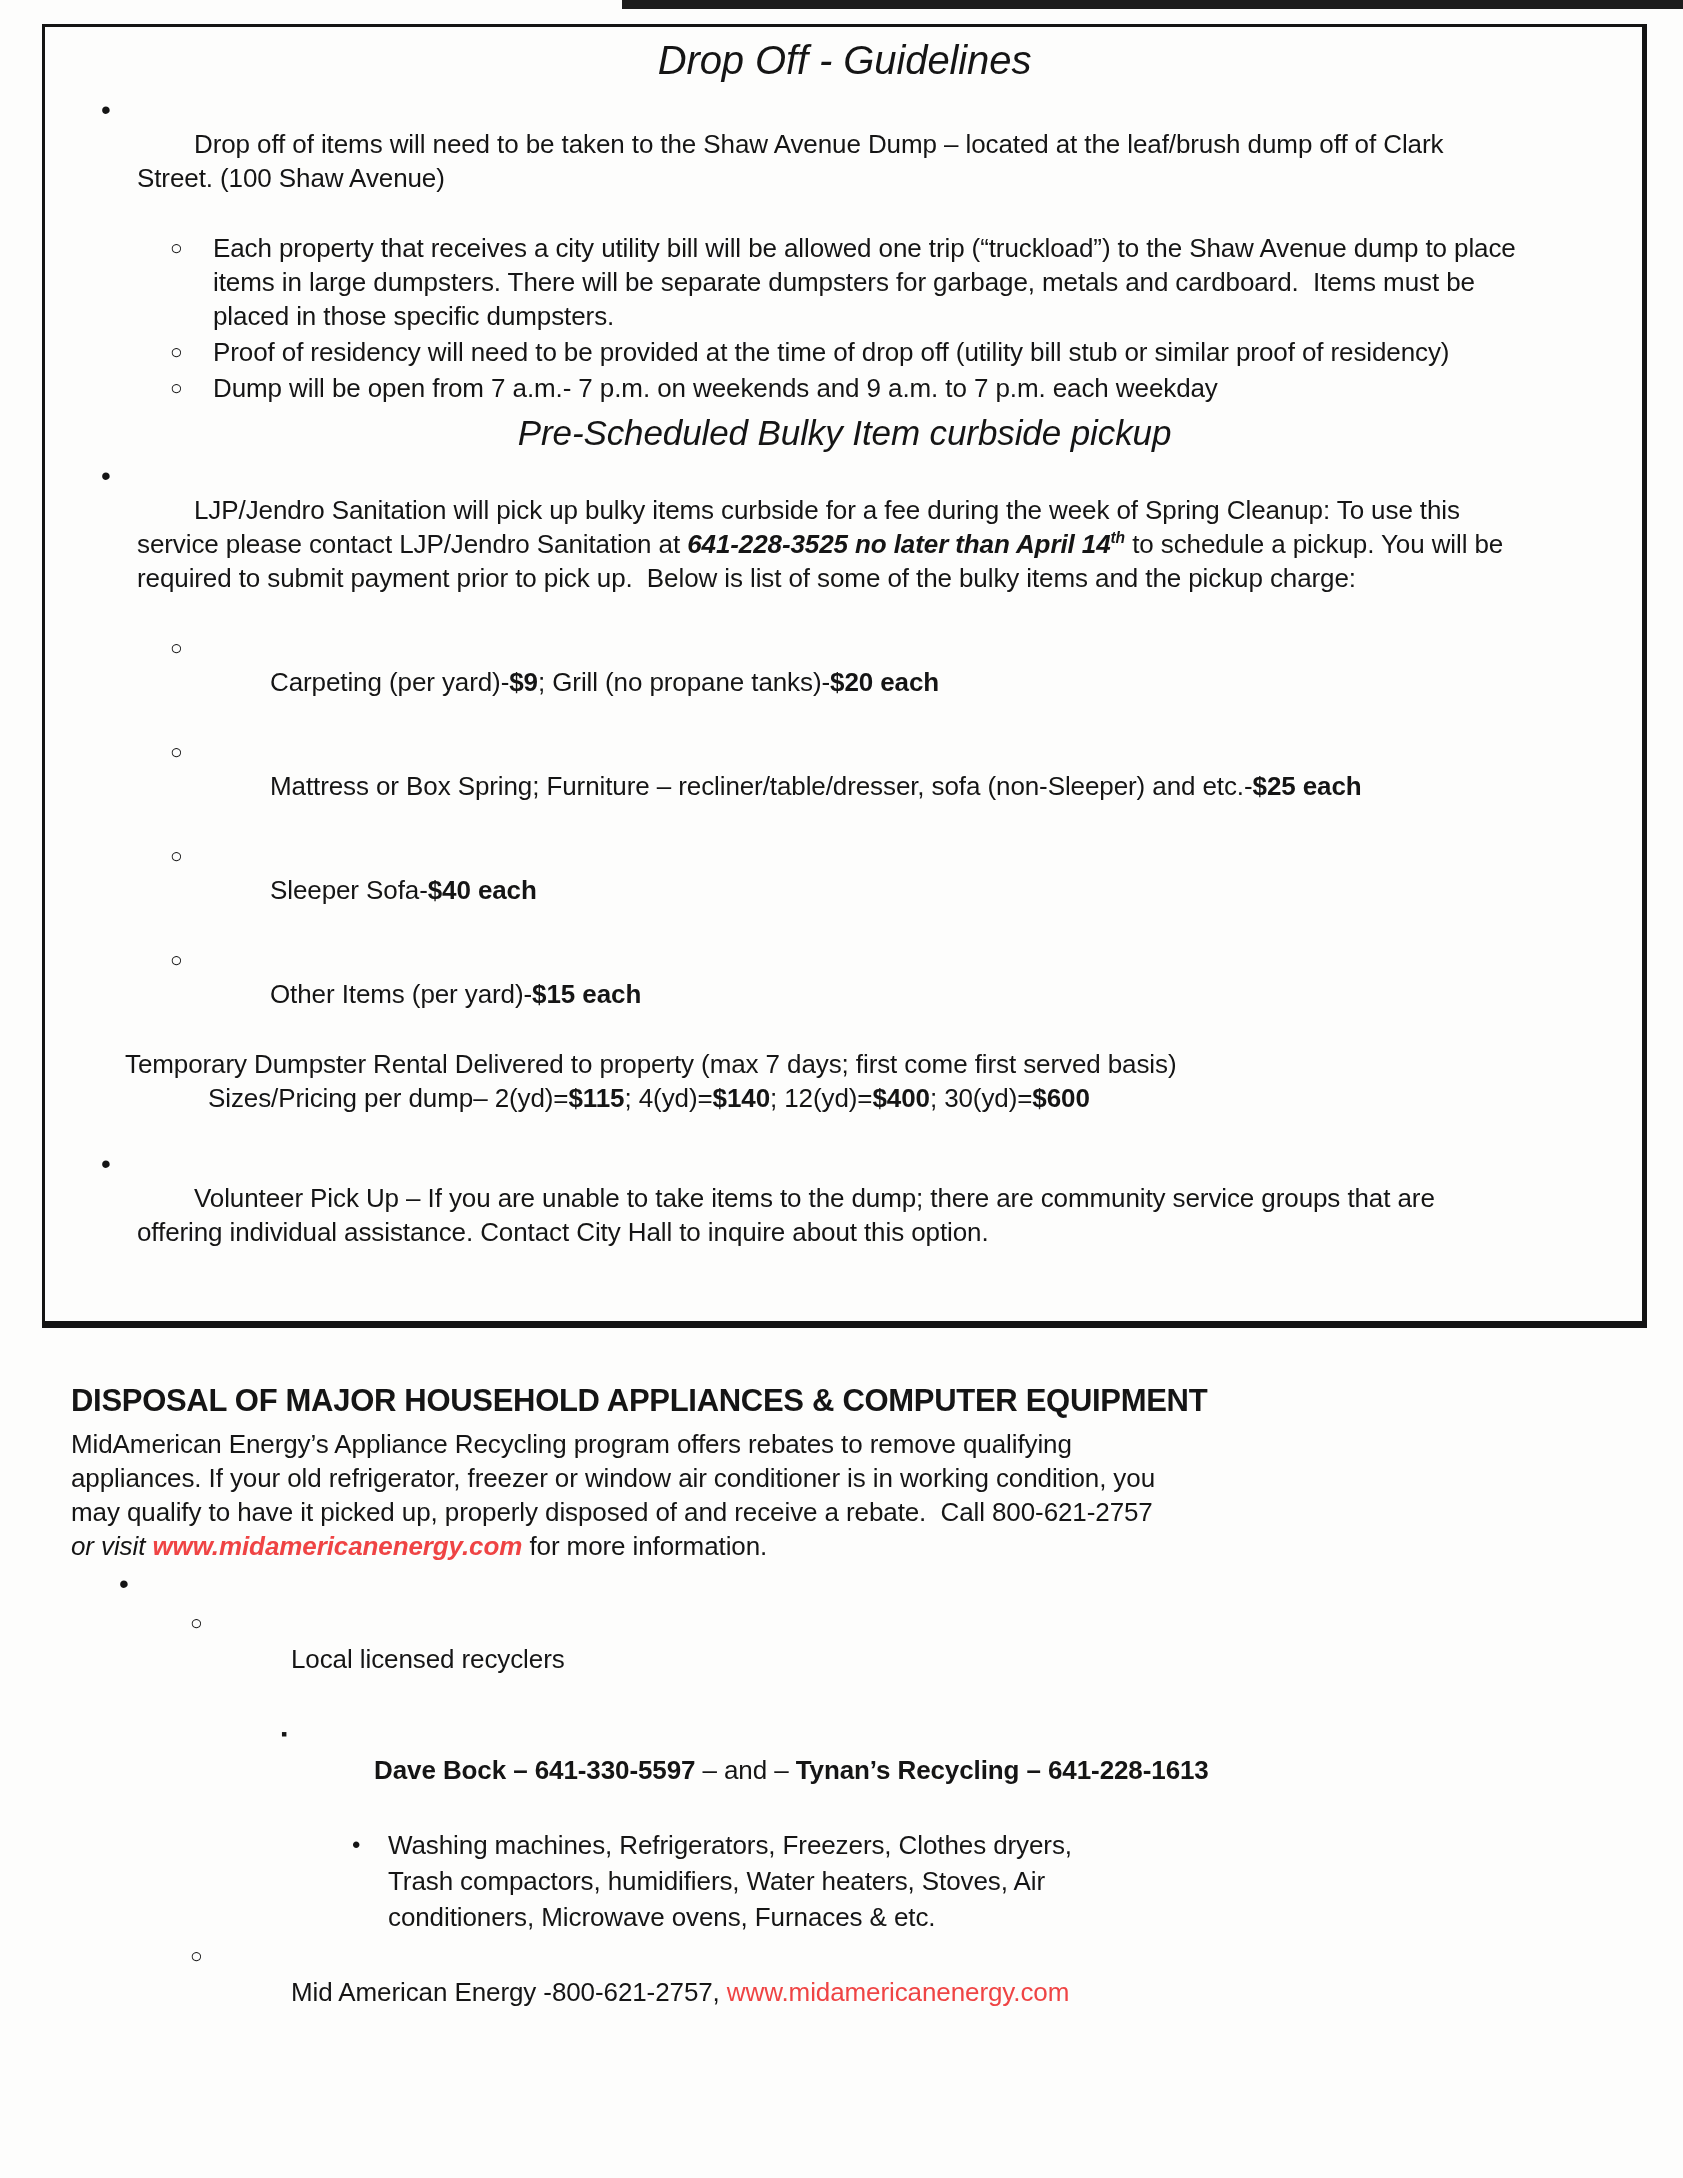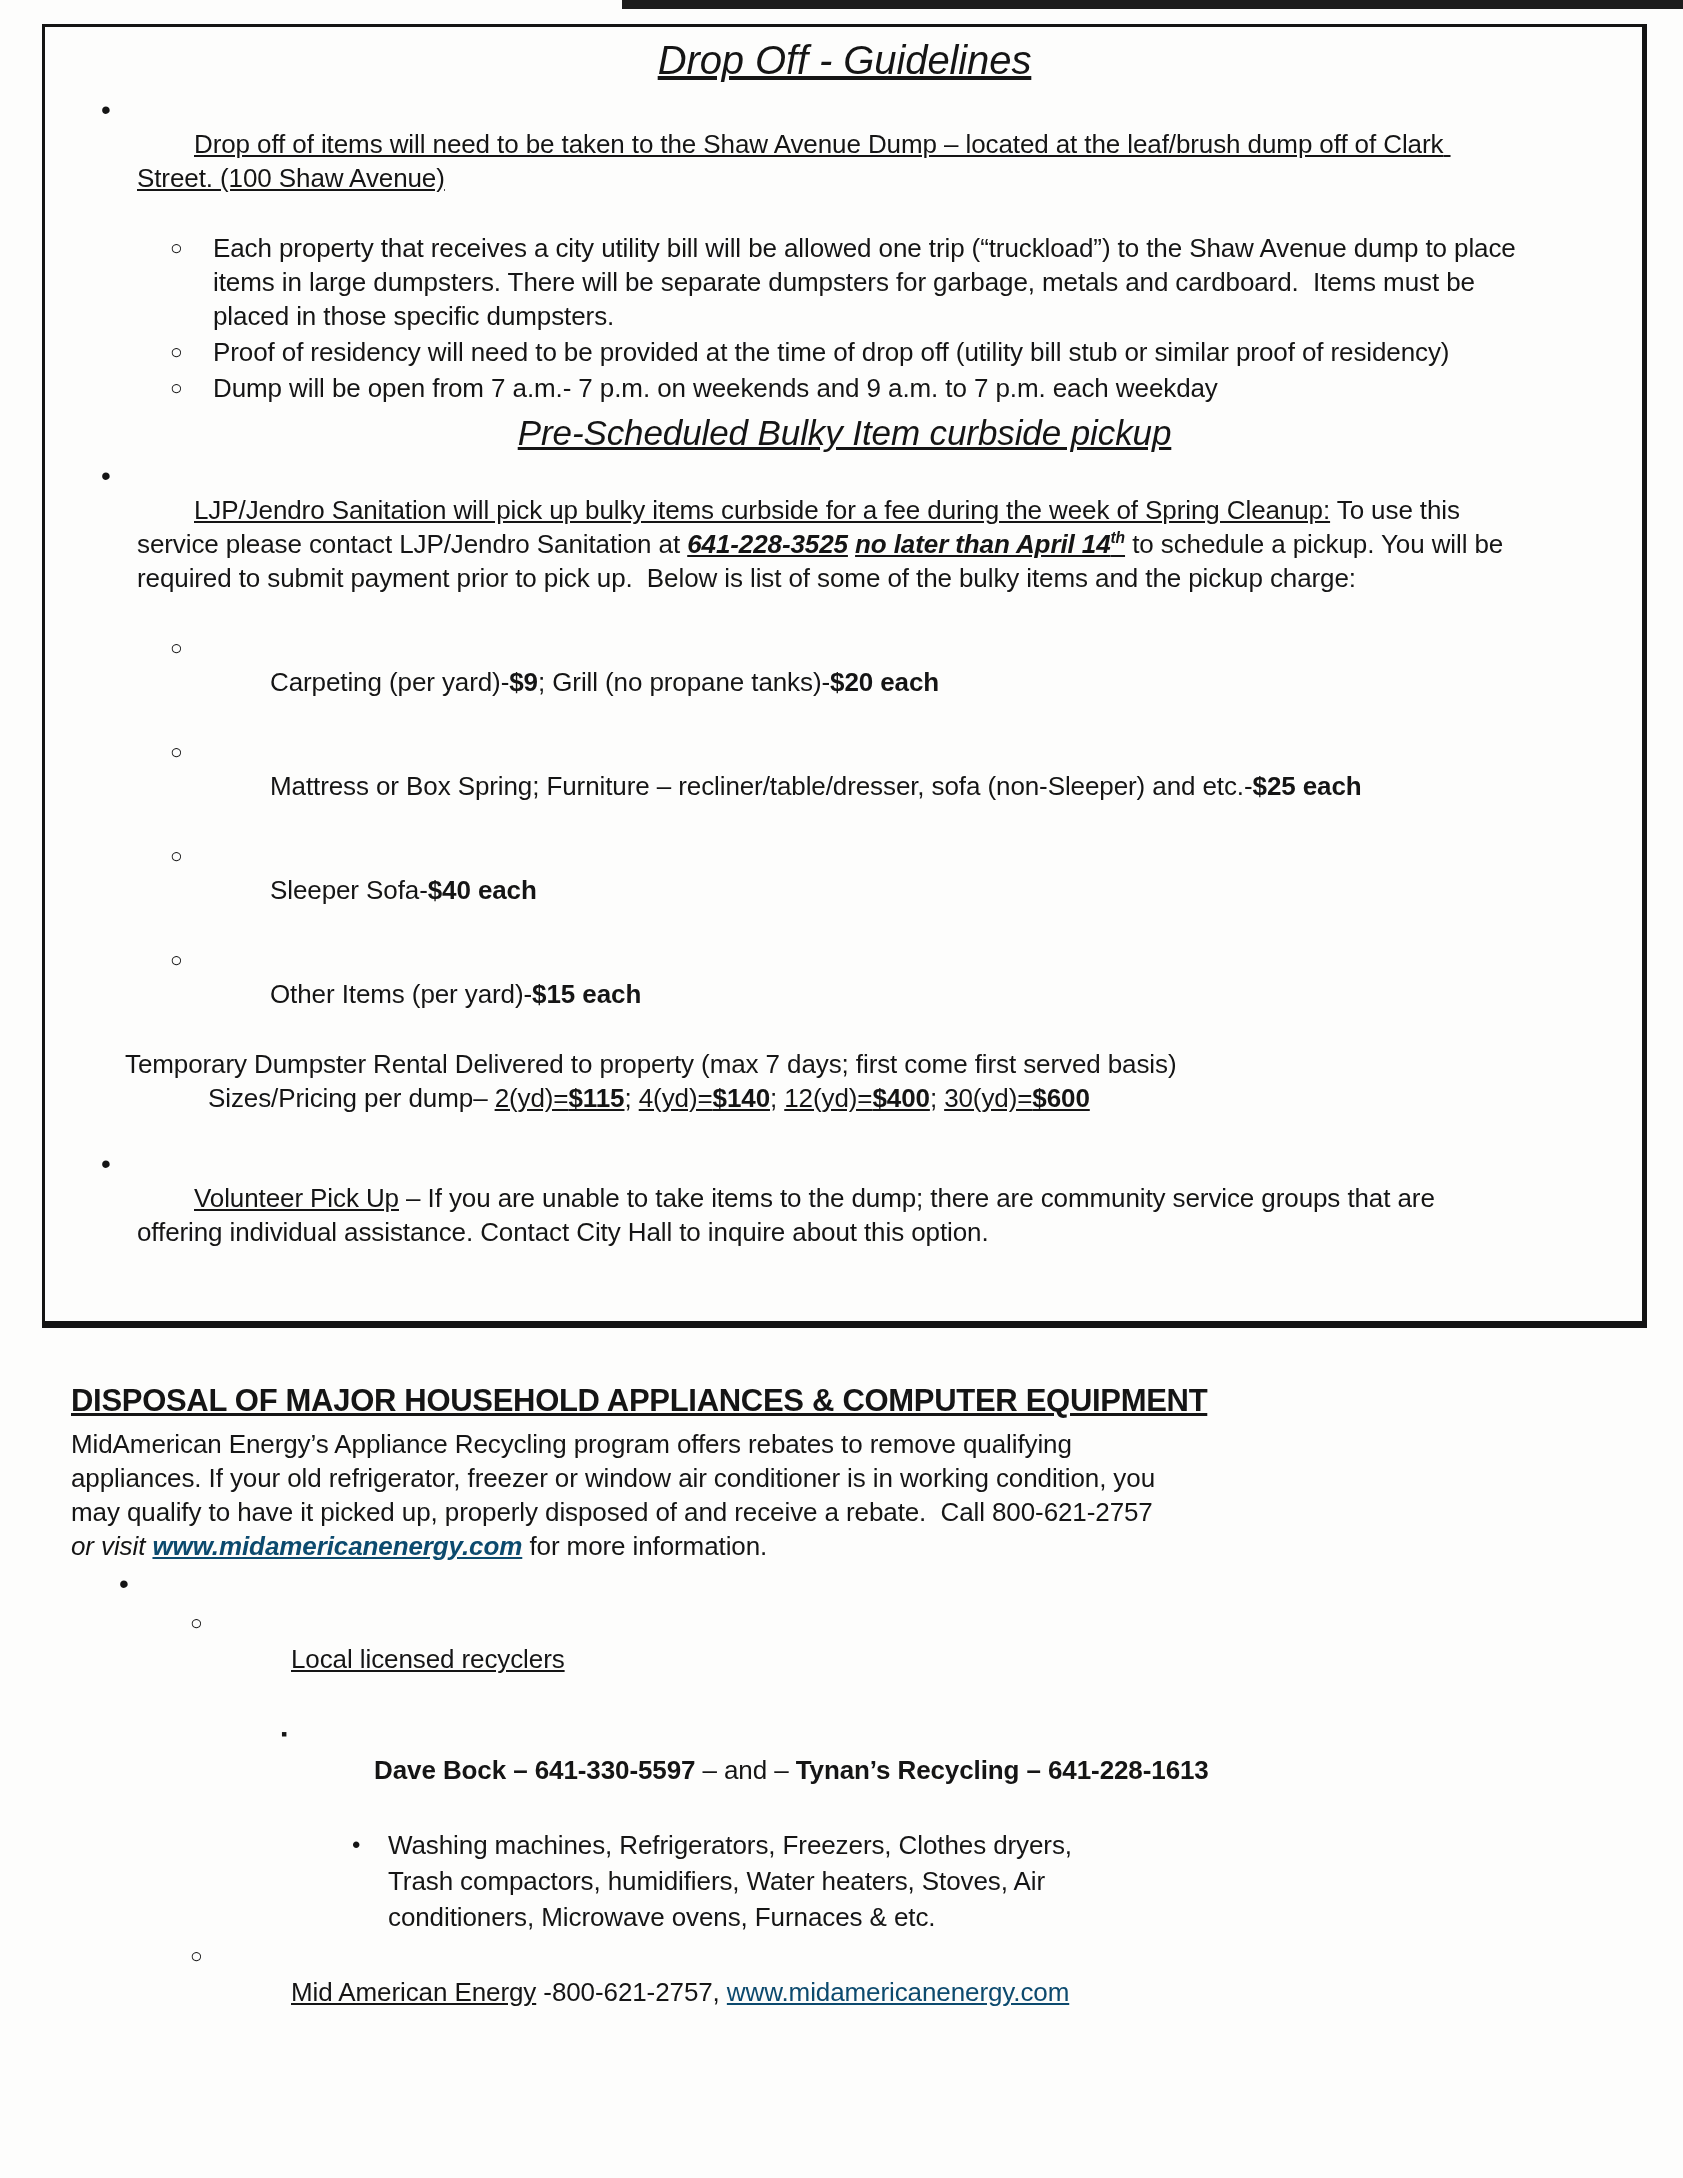--- a/index.html
+++ b/index.html
@@ -16,24 +16,24 @@
     position: relative;
     width: 1683px; height: 2178px;
     background: #fdfdfc;
     overflow: hidden;
   }
   .artifact-top {
     position: absolute; top: 0; left: 622px;
     width: 1061px; height: 9px;
     background: #1d1d1d;
   }
-  .u { text-decoration: underline; }
+  .u { }
   .b { font-weight: bold; margin-top: 27px; }
   .i { font-style: italic; }
-  .link { color: #0c4a6e; }
+  .link { color: #ef4444; }
   sup { font-size: 0.6em; line-height: 0; vertical-align: super; }
   p { margin: 0; white-space: pre-wrap; }
 
   
   .gbox {
     margin: 24px 36px 0 42px;
     border: 3px solid #141414;
     border-right-width: 5px;
     border-bottom-width: 7px;
     padding: 6px 30px 36px 32px;

